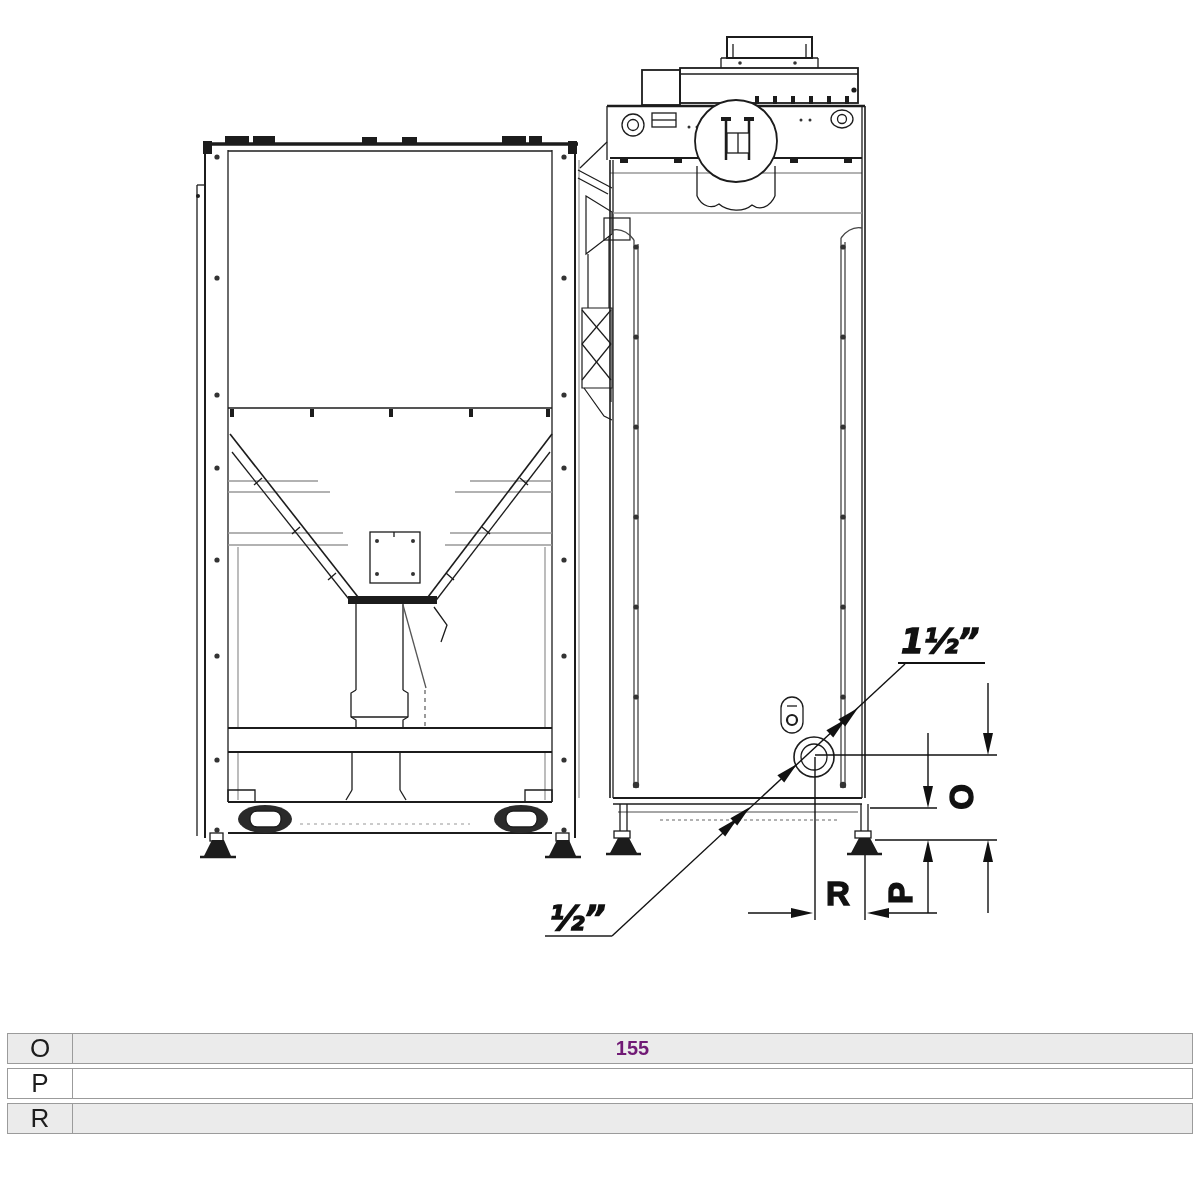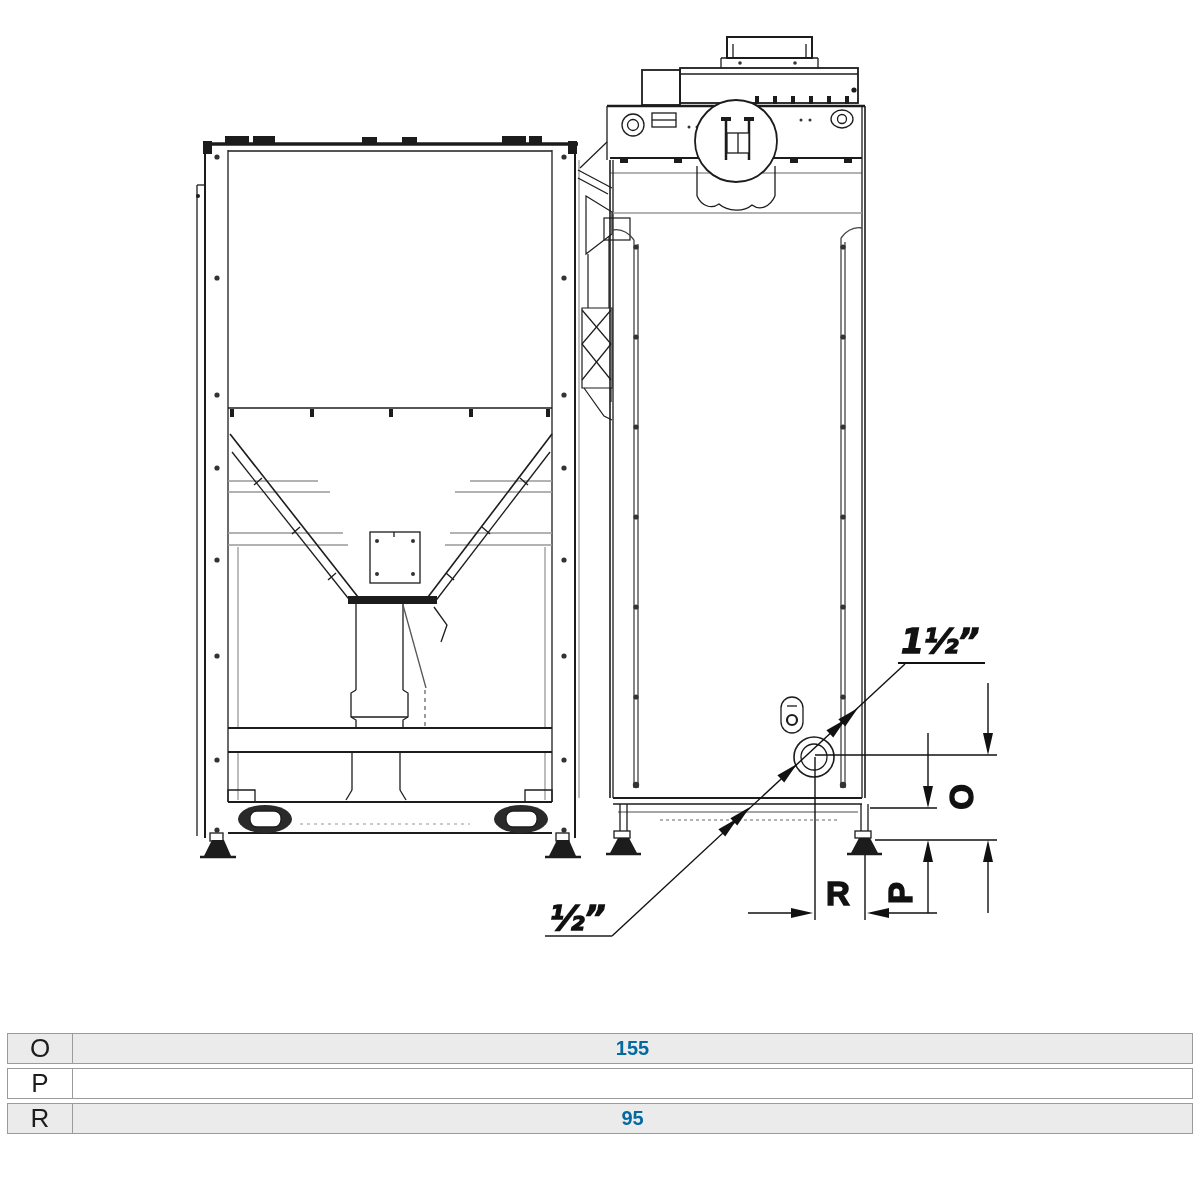--- a/index.html
+++ b/index.html
@@ -9,21 +9,21 @@
   .dim-letter{font-family:"Liberation Sans",sans-serif;font-weight:bold;font-size:33px;fill:#111;}
   .dim-frac{font-family:"DejaVu Sans",sans-serif;font-weight:bold;font-style:italic;font-size:33px;fill:#111;}
   
   .spec-table{position:absolute;left:7px;top:1033px;width:1186px;}
   .spec-row{display:flex;height:31px;border:1.5px solid #9b9b9b;margin-bottom:4px;box-sizing:border-box;}
   .spec-row.gray{background:#ebebeb;}
   .spec-row.white{background:#ffffff;}
   .cell-letter{width:64px;border-right:1.5px solid #9b9b9b;display:flex;align-items:center;justify-content:center;
     font-family:"Liberation Sans",sans-serif;font-size:26px;font-weight:400;color:#1d1d1d;}
   .cell-value{flex:1;display:flex;align-items:center;justify-content:center;
-    font-family:"Liberation Sans",sans-serif;font-size:20px;font-weight:700;color:#0369a1;}
+    font-family:"Liberation Sans",sans-serif;font-size:20px;font-weight:700;color:#701a75;}
 </style>
 </head>
 <body>
 
 <div class="stage">
 
 <svg width="1200" height="1010" viewBox="0 0 1200 1010">
 
   <g stroke="#1c1c1c" fill="none" stroke-width="1.3">
 
@@ -351,17 +351,16 @@
 <div class="spec-table">
   <div class="spec-row gray">
     <div class="cell-letter">O</div>
     <div class="cell-value">155</div>
   </div>
   <div class="spec-row white">
     <div class="cell-letter">P</div>
   </div>
   <div class="spec-row gray">
     <div class="cell-letter">R</div>
-    <div class="cell-value">95</div>
   </div>
 </div>
 
 </div>
 
 </body></html>

